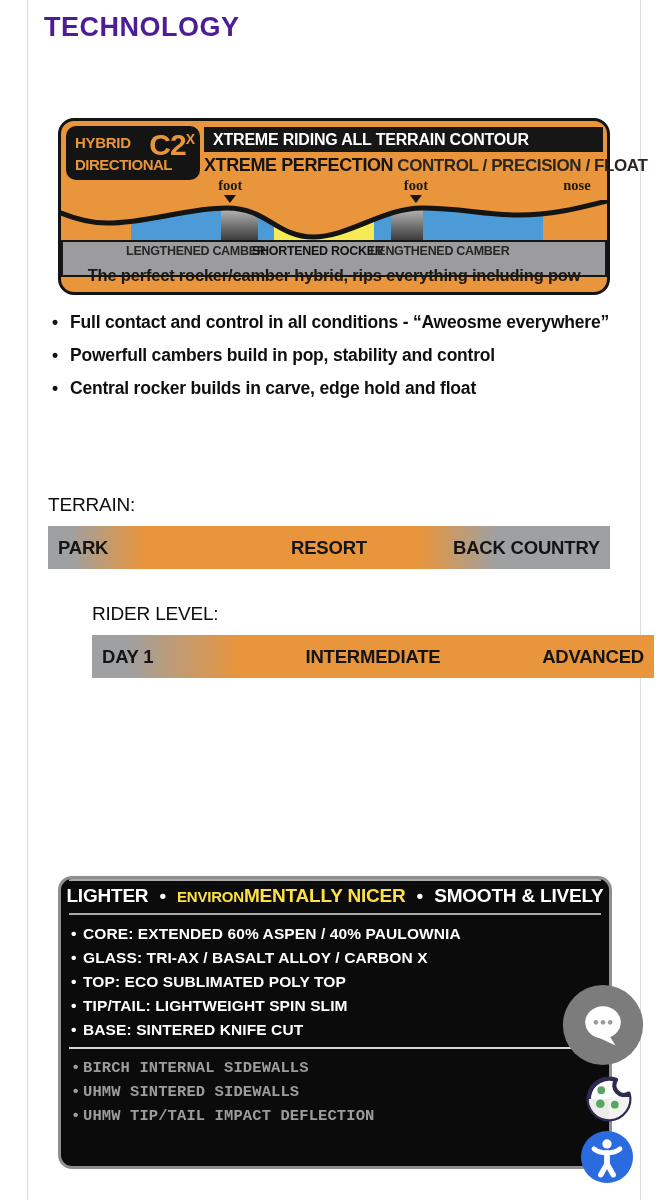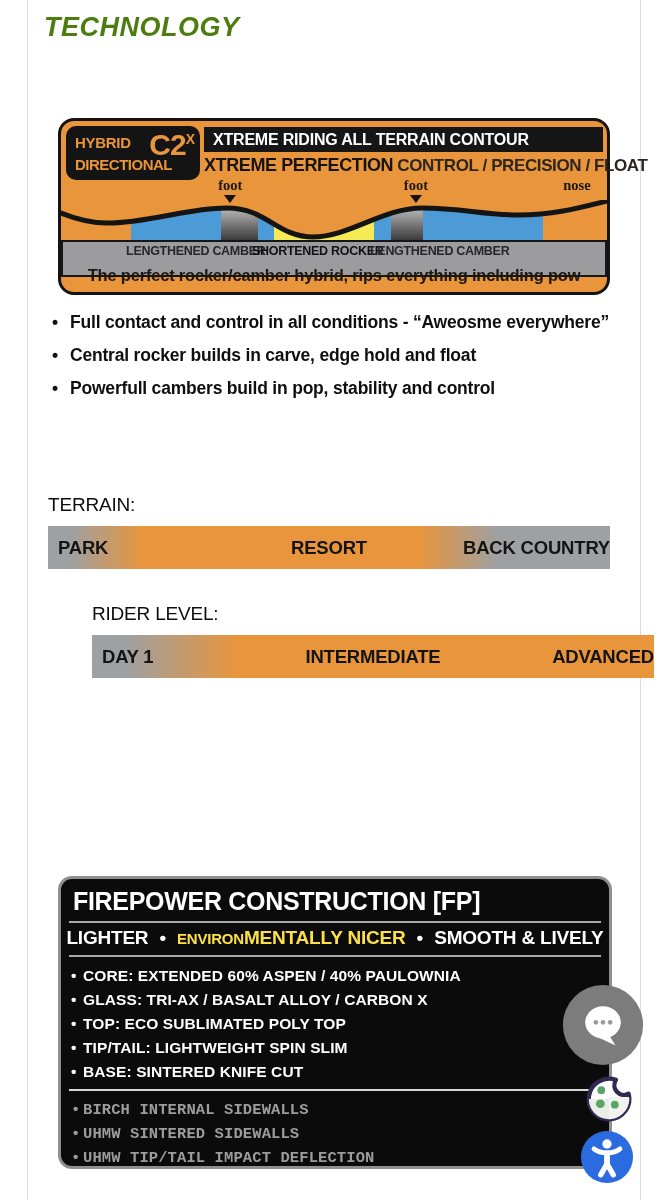--- a/index.html
+++ b/index.html
@@ -2,21 +2,21 @@
 <html><head>
 <meta charset="utf-8">
 <style>
   * { margin:0; padding:0; box-sizing:border-box; }
   body { background:#fff; font-family:"Liberation Sans", sans-serif; }
   .page { position:relative; width:667px; height:1200px; background:#ffffff; overflow:hidden; margin:0 auto; }
   .vrule { position:absolute; top:0; bottom:0; width:1px; background:#dcdcdc; }
   .vrule-left { left:27px; }
   .vrule-right { left:640px; }
 
-  .page-title { position:absolute; left:44px; top:12px; font-size:27px; font-weight:800; color:#4d7c0f; letter-spacing:0.5px;font-style:italic; }
+  .page-title { position:absolute; left:44px; top:12px; font-size:27px; font-weight:800; color:#4c1d95; letter-spacing:0.5px; }
 
   
   .contour-card { position:absolute; left:58px; top:118px; width:552px; height:177px; background:#E8953C; border:3px solid #131313; border-radius:16px; }
   .c2x-badge { position:absolute; left:5px; top:5px; width:134px; height:54px; background:#141414; border-radius:10px; color:#E8953C; }
   .badge-line1 { position:absolute; left:9px; top:8px; font-size:15px; font-weight:800; letter-spacing:-0.3px; }
   .badge-line2 { position:absolute; left:9px; bottom:7px; font-size:15px; font-weight:800; letter-spacing:-0.5px; }
   .badge-model { position:absolute; right:6px; top:2px; font-size:30px; font-weight:900; letter-spacing:-1px; }
   .badge-model sup { font-size:14px; font-weight:900; vertical-align:super; }
   .contour-banner { position:absolute; left:143px; top:6px; right:4px; height:25px; background:#161616; color:#ffffff; font-size:16px; font-weight:800; line-height:25px; padding-left:9px; letter-spacing:-0.2px; }
   .contour-headline { position:absolute; left:143px; top:34px; right:2px; white-space:nowrap; letter-spacing:-0.4px; }
@@ -43,21 +43,21 @@
   
   .meter { position:absolute; left:48px; width:562px; }
   .meter-terrain { top:494px; } .meter-rider { top:603px;margin-left:44px; } .meter-flex { top:710px; }
   .meter-label { font-size:19px; font-weight:400; color:#0d0d0d; letter-spacing:-0.2px; }
   .meter-bar { position:relative; margin-top:10px; height:43px; display:flex; align-items:center; font-size:18.5px; font-weight:800; color:#141414; letter-spacing:-0.2px; }
   .meter-terrain .meter-bar { background:linear-gradient(90deg,#9EA0A2 0%,#9EA0A2 4%,#E8953C 17%,#E8953C 66%,#9EA0A2 80%,#9EA0A2 100%); }
   .meter-rider  .meter-bar { background:linear-gradient(90deg,#9EA0A2 0%,#9EA0A2 6%,#E8953C 26%,#E8953C 100%); }
   .meter-flex   .meter-bar { background:linear-gradient(90deg,#9EA0A2 0%,#9EA0A2 8%,#E8953C 27%,#E8953C 82%,#9EA0A2 94%,#9EA0A2 100%); }
   .meter-left  { padding-left:10px; }
   .meter-center{ position:absolute; left:50%; transform:translateX(-50%); }
-  .meter-right { margin-left:auto; }
+  .meter-right { margin-left:auto; padding-right:10px; }
 
   
   .construction-card { position:absolute; left:58px; top:876px; width:554px; height:293px; background:#0b0b0b; border:3px solid #8f8f8f; border-radius:14px; overflow:hidden; }
   .construction-title { color:#ffffff; font-size:25px; font-weight:900; padding:8px 12px 5px; letter-spacing:-0.3px; }
   .cline { border-top:2px solid #a9a9a9; margin:0 8px; }
   .construction-subtitle { text-align:center; color:#ffffff; font-size:19px; font-weight:800; padding:4px 4px 6px; letter-spacing:-0.2px; white-space:nowrap; }
   .construction-subtitle .bullet { margin:0 6px; }
   .eco { color:#fde047; }
   .eco-prefix { font-size:15px; }
   .spec-list { list-style:none; padding:7px 10px 2px 10px; }
@@ -131,22 +131,22 @@
     <div class="zone-bar">
       <span class="zone-label zone-1">LENGTHENED CAMBER</span>
       <span class="zone-label zone-2">SHORTENED ROCKER</span>
       <span class="zone-label zone-3">LENGTHENED CAMBER</span>
     </div>
     <div class="contour-tagline">The perfect rocker/camber hybrid, rips everything including pow</div>
   </section>
 
   <ul class="features">
       <li>Full contact and control in all conditions - “Aweosme everywhere”</li>
+      <li>Powerfull cambers build in pop, stability and control</li>
       <li>Central rocker builds in carve, edge hold and float</li>
-      <li>Powerfull cambers build in pop, stability and control</li>
     </ul>
 
   <section class="meter meter-terrain">
     <div class="meter-label">TERRAIN:</div>
     <div class="meter-bar">
       <span class="meter-left">PARK</span>
       <span class="meter-center">RESORT</span>
       <span class="meter-right">BACK COUNTRY</span>
     </div>
   </section>
@@ -155,21 +155,20 @@
     <div class="meter-label">RIDER LEVEL:</div>
     <div class="meter-bar">
       <span class="meter-left">DAY 1</span>
       <span class="meter-center">INTERMEDIATE</span>
       <span class="meter-right">ADVANCED</span>
     </div>
   </section>
 
 
   <section class="construction-card">
-    <div class="construction-title">FIREPOWER CONSTRUCTION [FP]</div>
     <div class="cline"></div>
     <div class="construction-subtitle">
       <span>LIGHTER</span>
       <span class="bullet">•</span>
       <span class="eco eco-prefix">ENVIRON</span><span class="eco">MENTALLY NICER</span>
       <span class="bullet">•</span>
       <span>SMOOTH &amp; LIVELY</span>
     </div>
     <div class="cline"></div>
     <ul class="spec-list">

